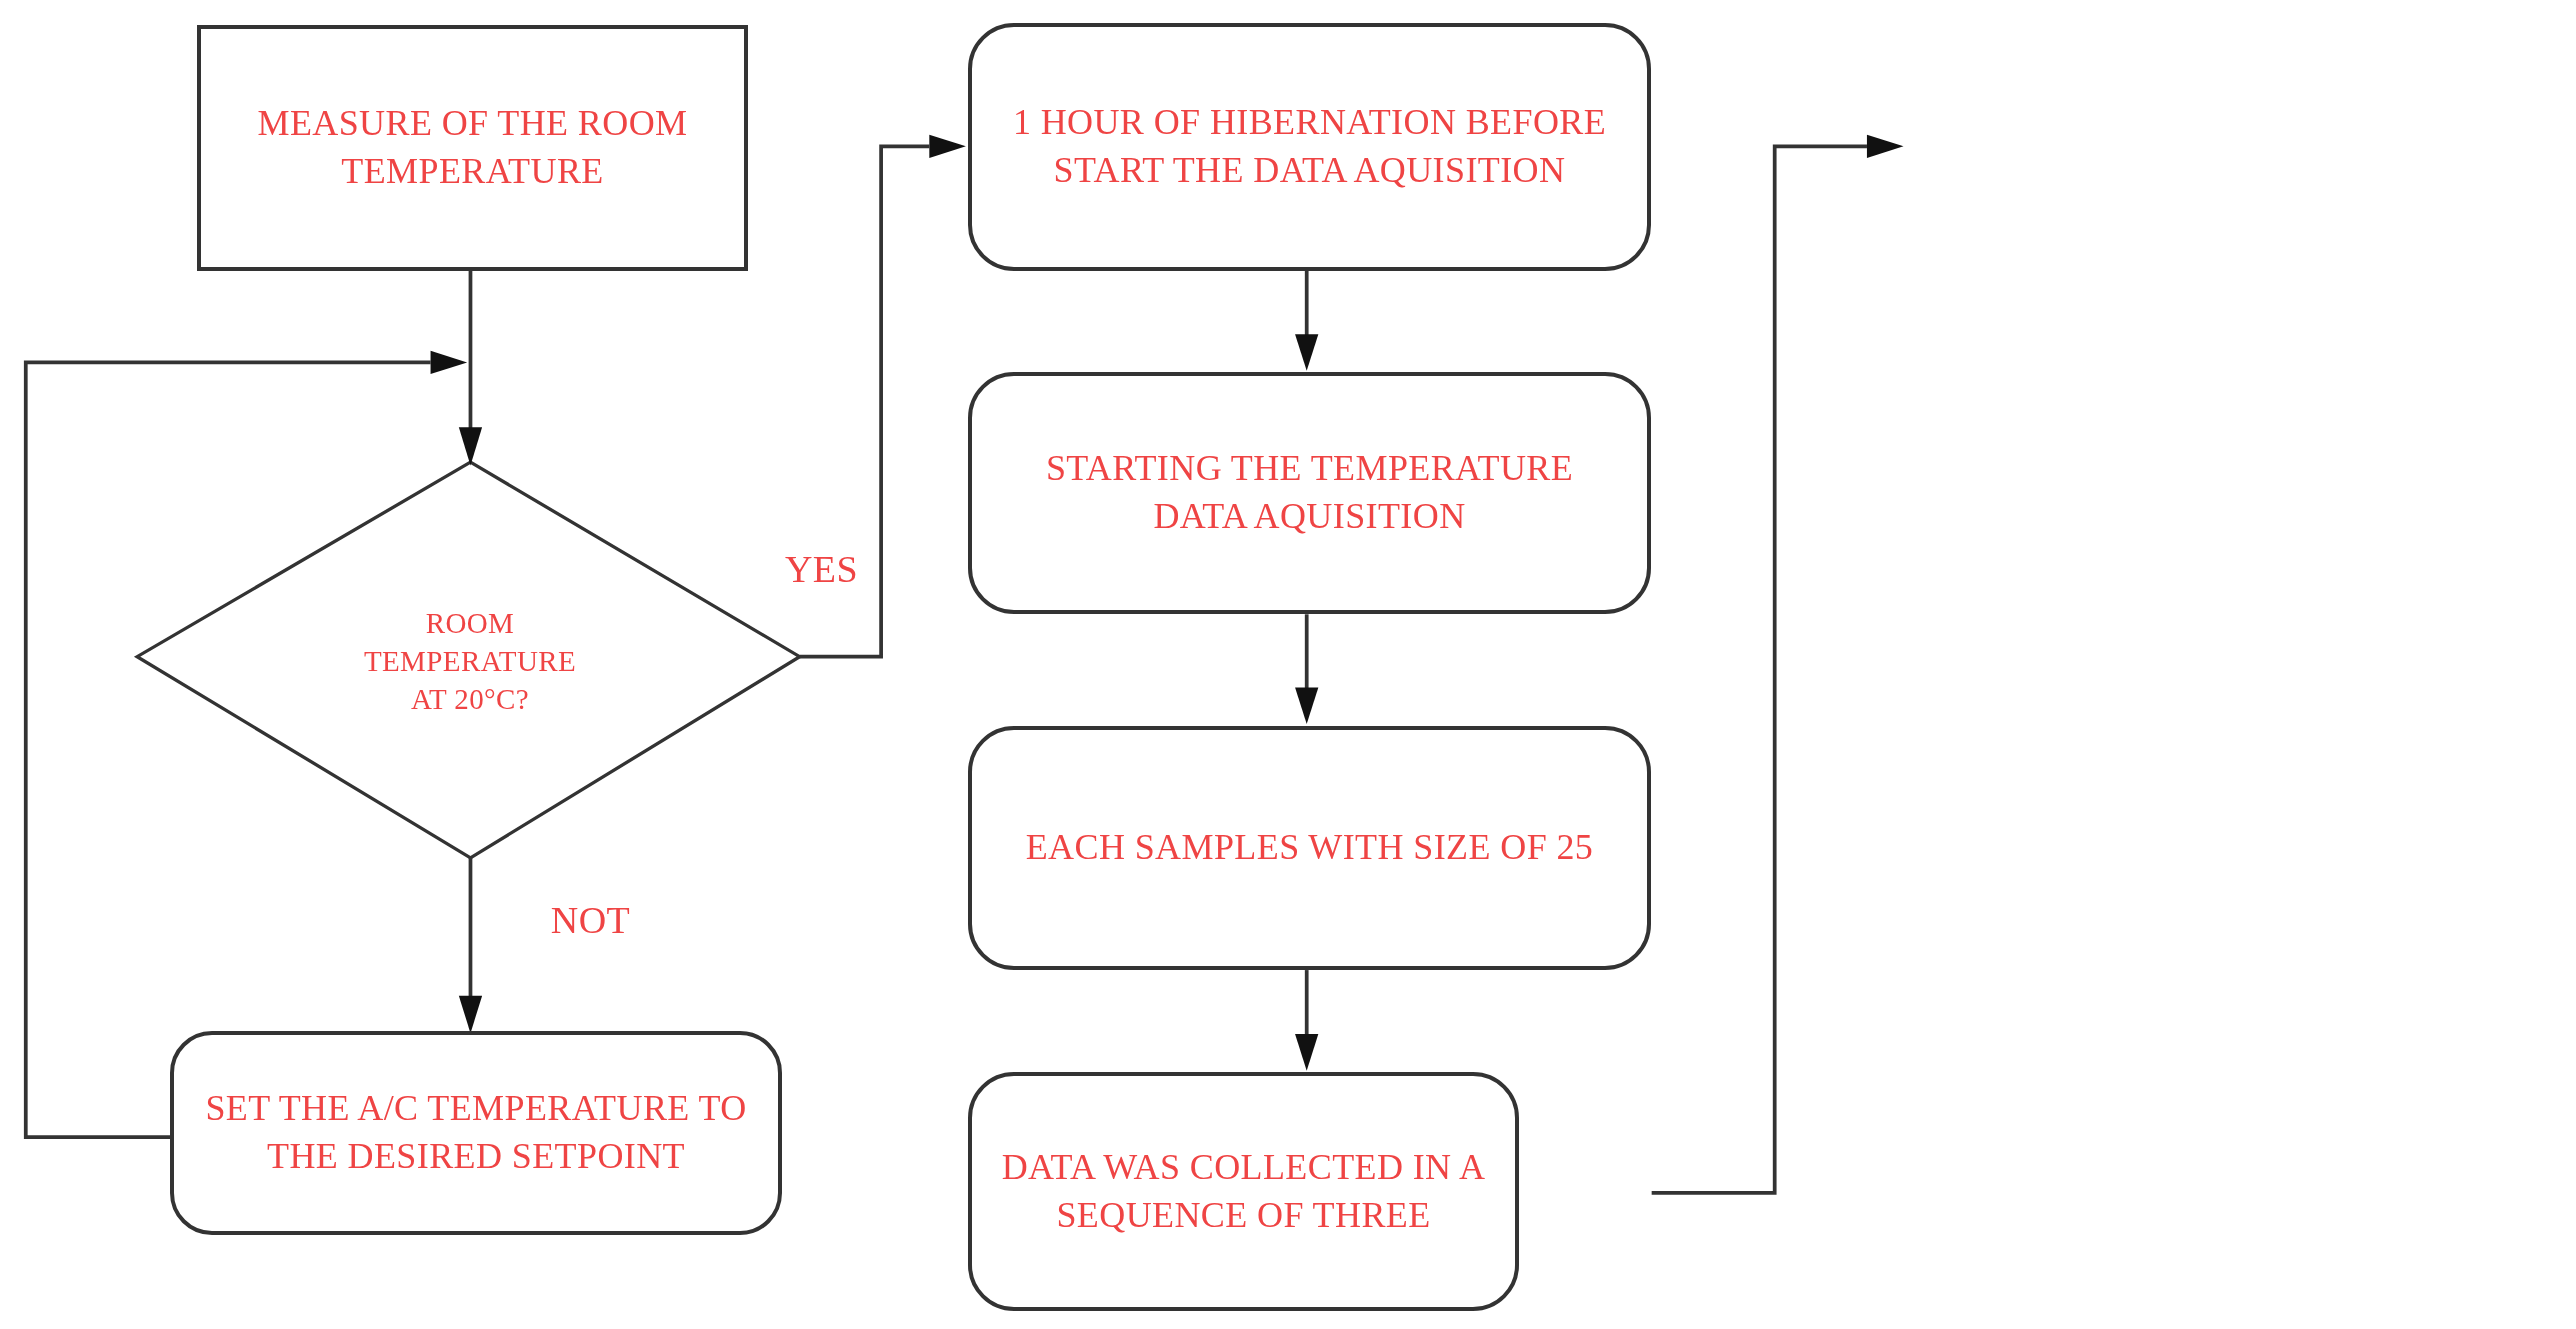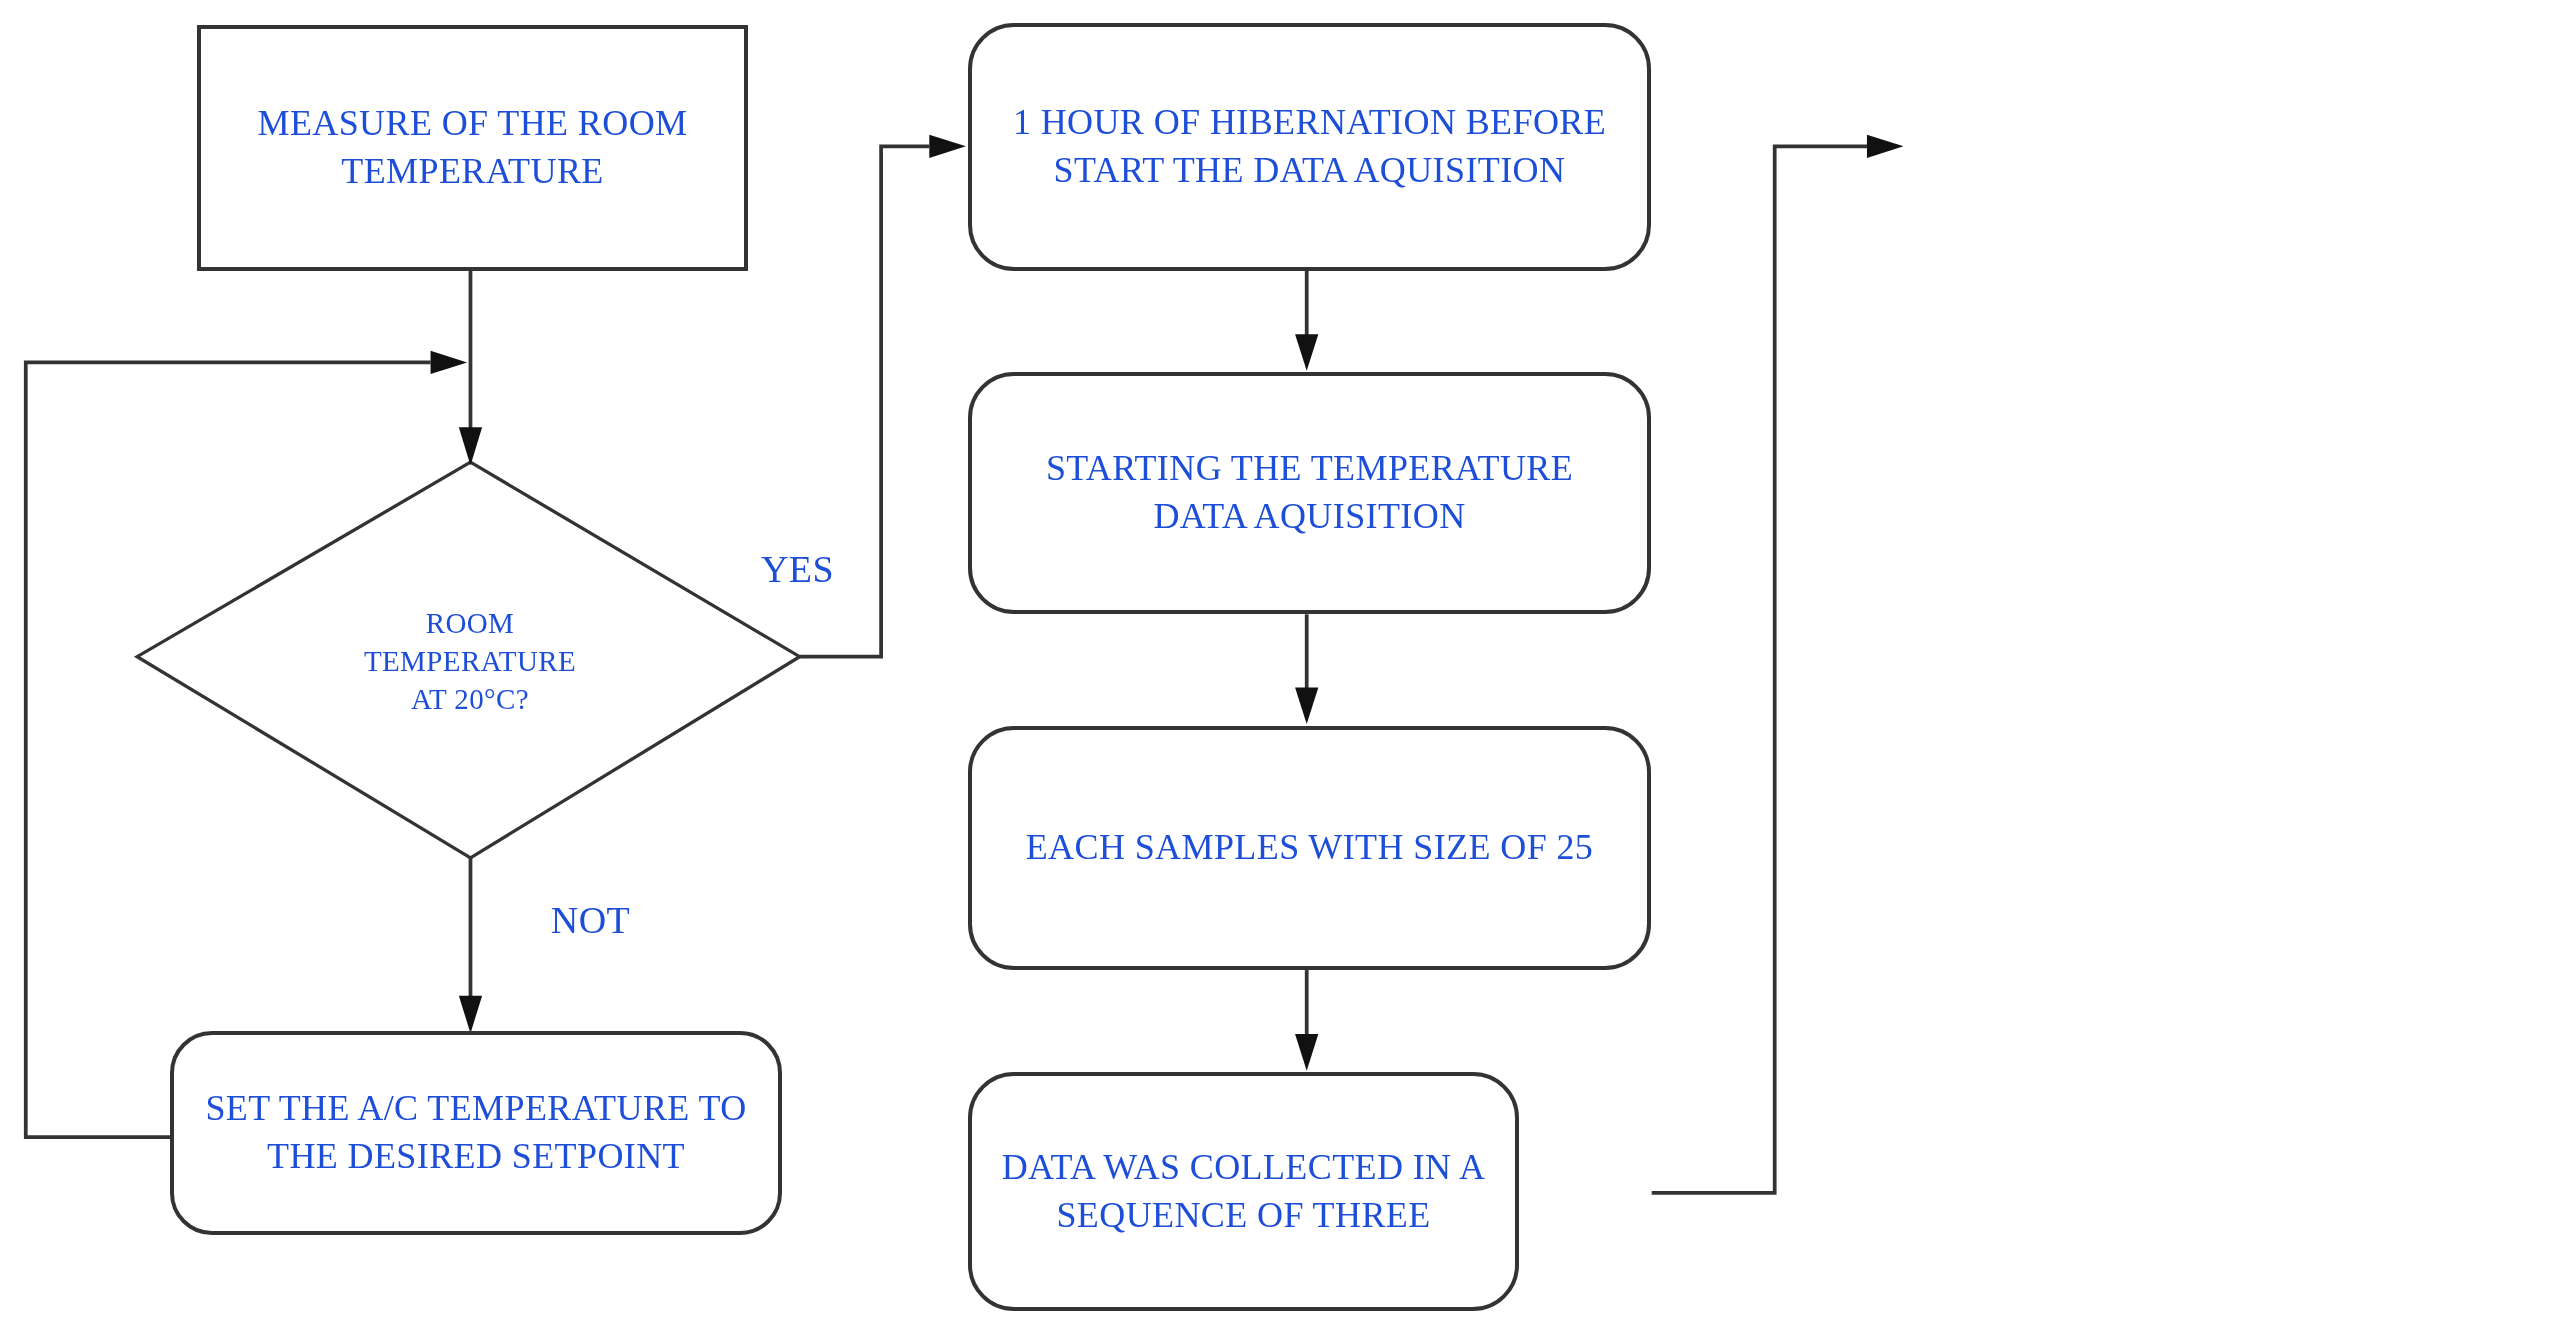--- a/index.html
+++ b/index.html
@@ -6,21 +6,21 @@
     margin: 0;
     padding: 0;
     background: #ffffff;
   }
   .canvas {
     position: relative;
     width: 2576px;
     height: 1330px;
     background: #ffffff;
     font-family: "Liberation Serif", "DejaVu Serif", serif;
-    color: #1d4ed8;
+    color: #ef4444;
     overflow: hidden;
     text-decoration: underline;
   }
   .connector-layer {
     position: absolute;
     left: 0;
     top: 0;
     width: 2576px;
     height: 1330px;
   }
@@ -112,21 +112,21 @@
     <span>MEASURE OF THE ROOM
 TEMPERATURE</span>
   </div>
 
   <div class="diamond-label" style="left:283px; top:586px; width:374px; height:150px;">
     <span>ROOM
 TEMPERATURE
 AT 20°C?</span>
   </div>
 
-  <div class="edge-label" style="left:761px; top:547px; width:121px; ">YES</div>
+  <div class="edge-label" style="left:761px; top:547px; width:121px; text-align:center;">YES</div>
   <div class="edge-label" style="left:499px; top:898px; width:183px; text-align:center;">NOT</div>
 
   <div class="node rounded" style="left:170px; top:1031px; width:612px; height:204px; border-radius:42px;">
     <span>SET THE A/C TEMPERATURE TO
 THE DESIRED SETPOINT</span>
   </div>
 
   <div class="node rounded" style="left:968px; top:23px; width:683px; height:248px;">
     <span>1 HOUR OF HIBERNATION BEFORE
 START THE DATA AQUISITION</span>

